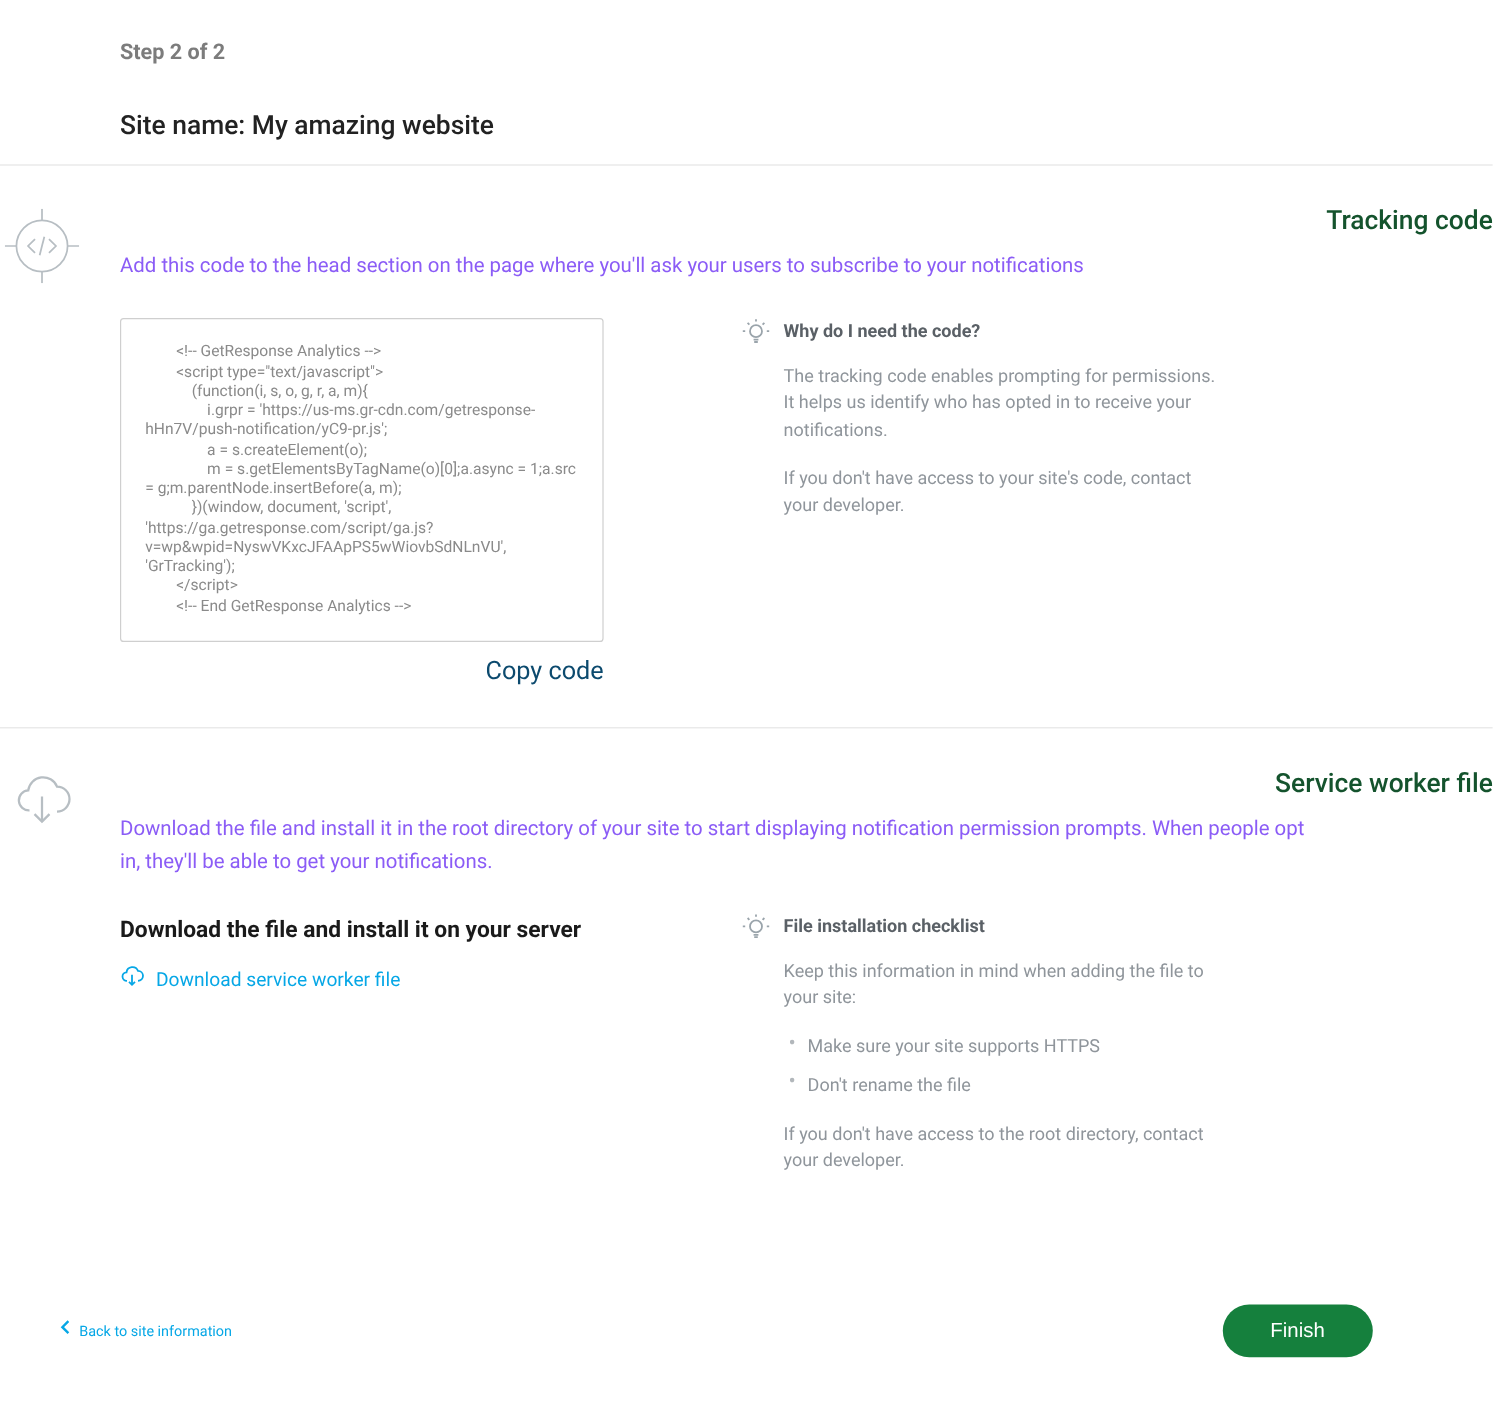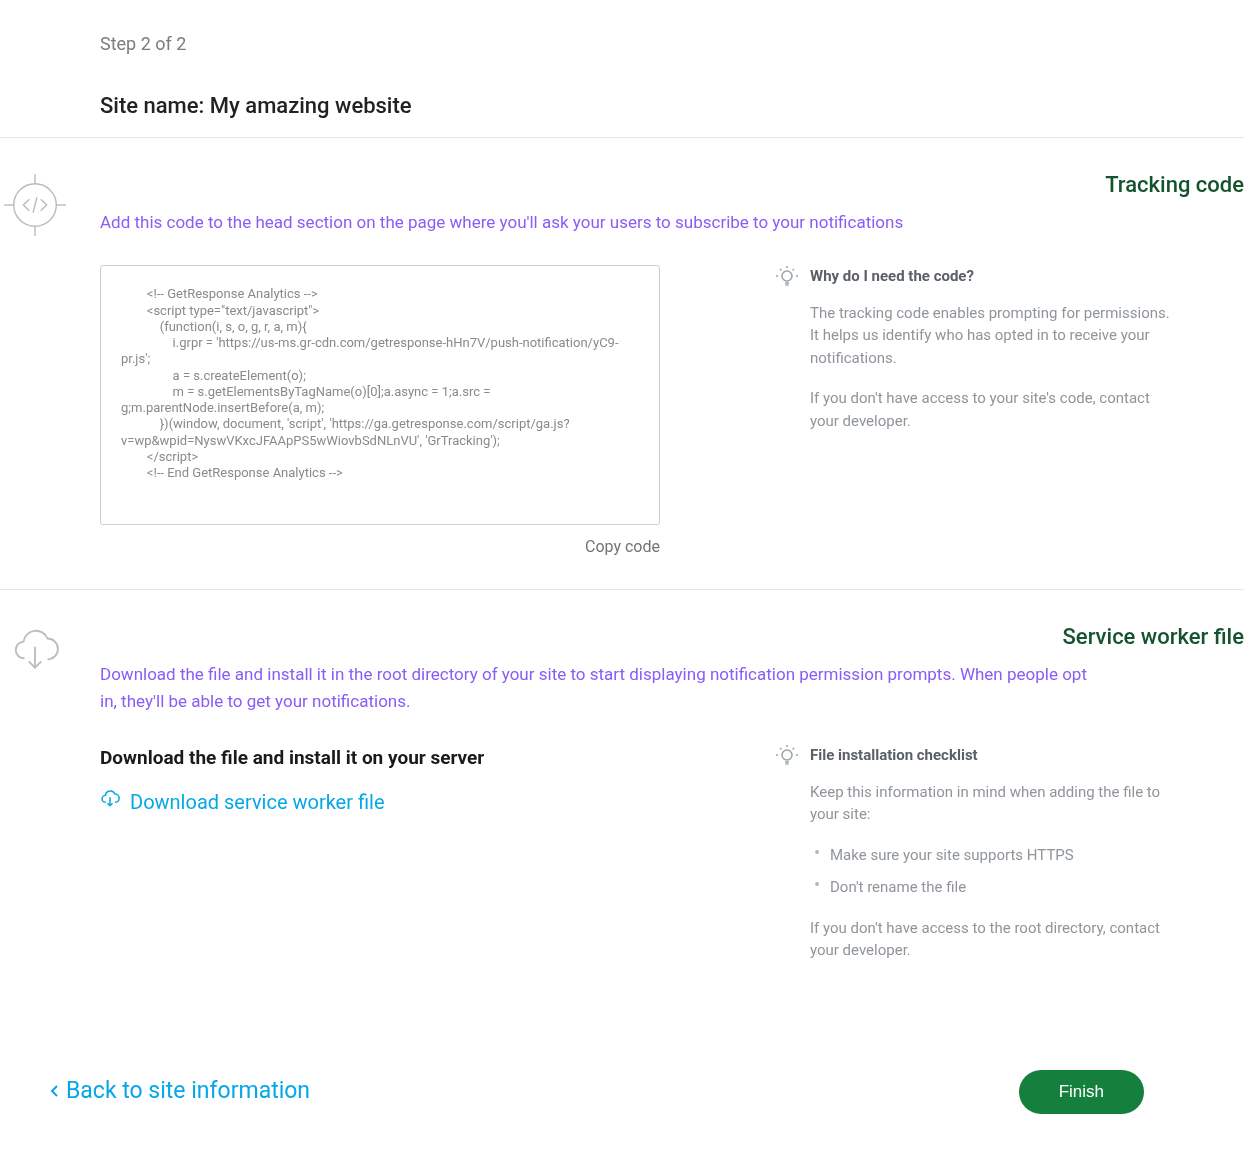--- a/index.html
+++ b/index.html
@@ -9,76 +9,76 @@
     color: #1a1a1a;
     background: #ffffff;
     width: 1244px;
     font-size: 16px;
     line-height: 1.5;
   }
 
   .page-header {
     padding: 20px 0 0 100px;
   }
-  .step { color: #7c7c7c; font-size: 18px; font-weight: 400; margin: 10px 0 32px 0; }
+  .step { color: #7c7c7c; font-size: 18px; font-weight: 700; margin: 10px 0 32px 0; }
   .site-name { font-size: 22px; font-weight: 500; margin: 0 0 15px 0; color: #222; }
 
   .divider { border: none; border-top: 1px solid #e5e5e5; margin: 0; width:100%;}
 
   .section { position: relative; padding: 30px 0 30px 100px; }
   .section-icon {
     position: absolute;
     left: 0;
     top: 36px;
     width: 70px;
     display:flex; justify-content:center;
     color:#b7bec3;
   }
   .section-title { font-size: 22px; font-weight: 500; margin: 0 0 8px 0; color: #14532d; text-align: right; }
   .section-desc { font-size: 17px; color: #8b5cf6; margin: 0 0 30px 0; max-width: 1000px; line-height:1.55;}
 
   .two-col { display: flex; align-items: flex-start; gap: 40px; }
-  .left-col { width: 560px; }
+  .left-col { width: 403px; }
   .right-col { width: 360px; margin-left:110px; position:relative; }
 
   .code-box {
     border: 1px solid #cfcfcf;
     border-radius: 3px;
     padding: 20px;
     min-height: 260px;
     white-space: pre-wrap;
     word-wrap: break-word;
     font-family: inherit;
     font-size: 13px;
     color: #8a8a8a;
     line-height: 1.25;
   }
   .copy-link-row { text-align: right; margin-top:10px;}
-  .link { color: #737373; font-size: 16px; text-decoration: none; cursor:pointer;}
-  .link-with-icon { display:inline-flex; align-items:center; gap:10px; color:#06a7e6; font-size:20px; cursor:pointer; }
+  .link { color: #0c4a6e; font-size: 21px; text-decoration: none; cursor:pointer;}
+  .link-with-icon { display:inline-flex; align-items:center; gap:10px; color:#06a7e6; font-size:16px; cursor:pointer; }
   .link-with-icon svg { color:#06a7e6;}
 
   .tip-icon {
     position:absolute; left:-35px; top:0;
     color:#9aa4ab;
   }
   .tip-title { font-size: 15px; font-weight: 700; color:#5a6066; margin:0 0 14px 0;}
   .tip-text { font-size: 15px; color:#8f959b; margin: 0 0 18px 0; line-height:1.5;}
   .tip-list { list-style: none; padding:0; margin:0 0 18px 0;}
   .tip-list li { font-size:15px; color:#8f959b; padding-left: 20px; position:relative; margin-bottom:10px;}
   .tip-list li::before { content:"•"; position:absolute; left:4px; color:#b2b7bb; font-size:18px; line-height:1;}
 
   .sub-heading { font-size:19px; font-weight:700; margin:0 0 14px 0; color:#1a1a1a;}
 
   .footer {
     display:flex; justify-content:space-between; align-items:center;
     padding: 40px 100px 40px 50px;
     margin-top:20px;
   }
-  .back-link { color:#06a7e6; font-size:23px; display:inline-flex; align-items:center; gap:6px; cursor:pointer;}
+  .back-link { color:#06a7e6; font-size:12px; display:inline-flex; align-items:center; gap:6px; cursor:pointer;}
   .finish-btn {
     background:#15803d;
     color:#ffffff;
     border:none;
     border-radius:28px;
     padding: 12px 40px;
     font-size:17px;
     cursor:pointer;
   }
 </style>

